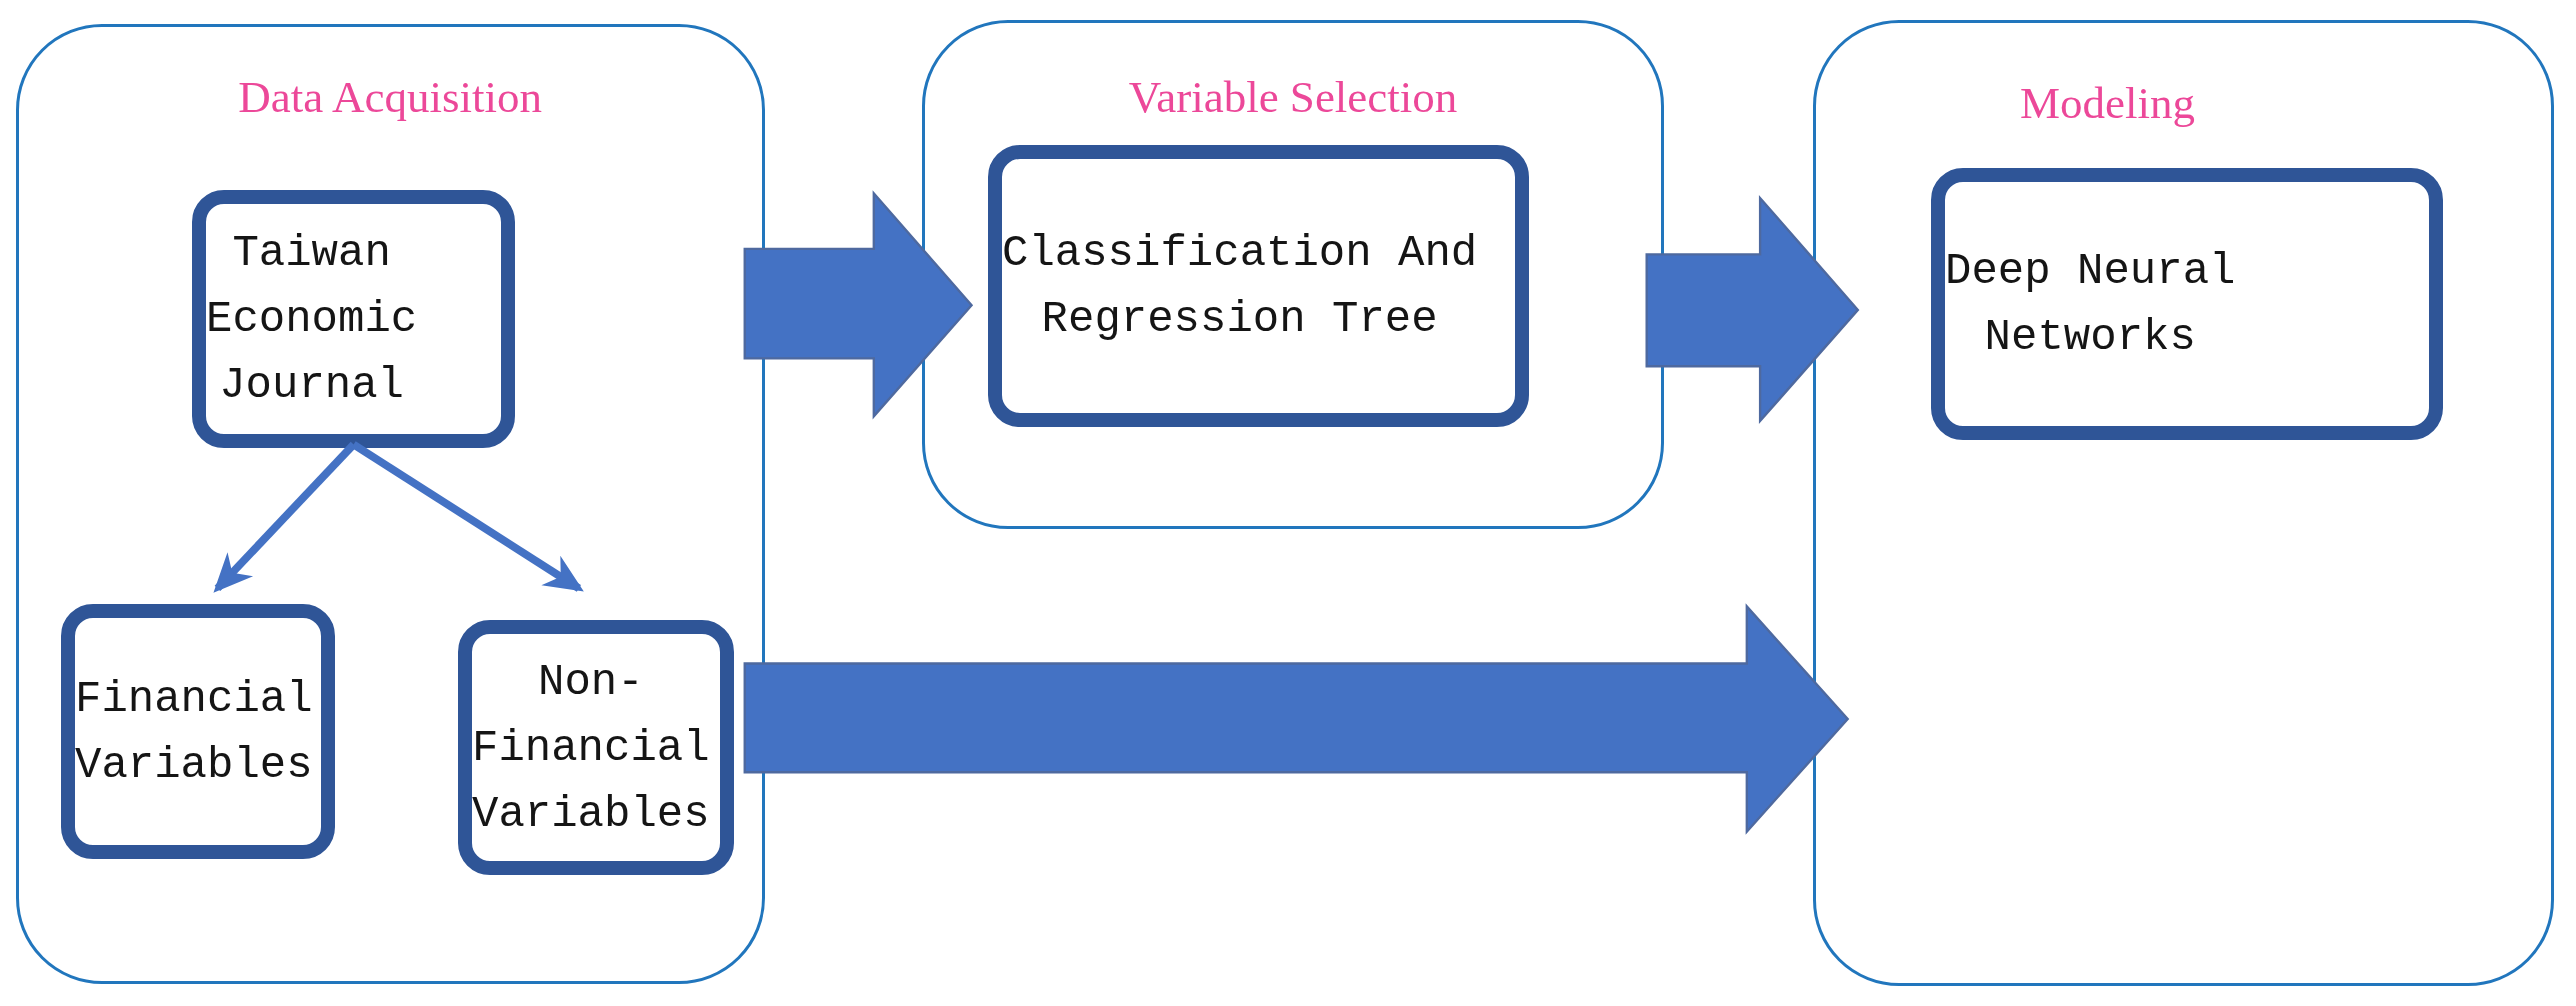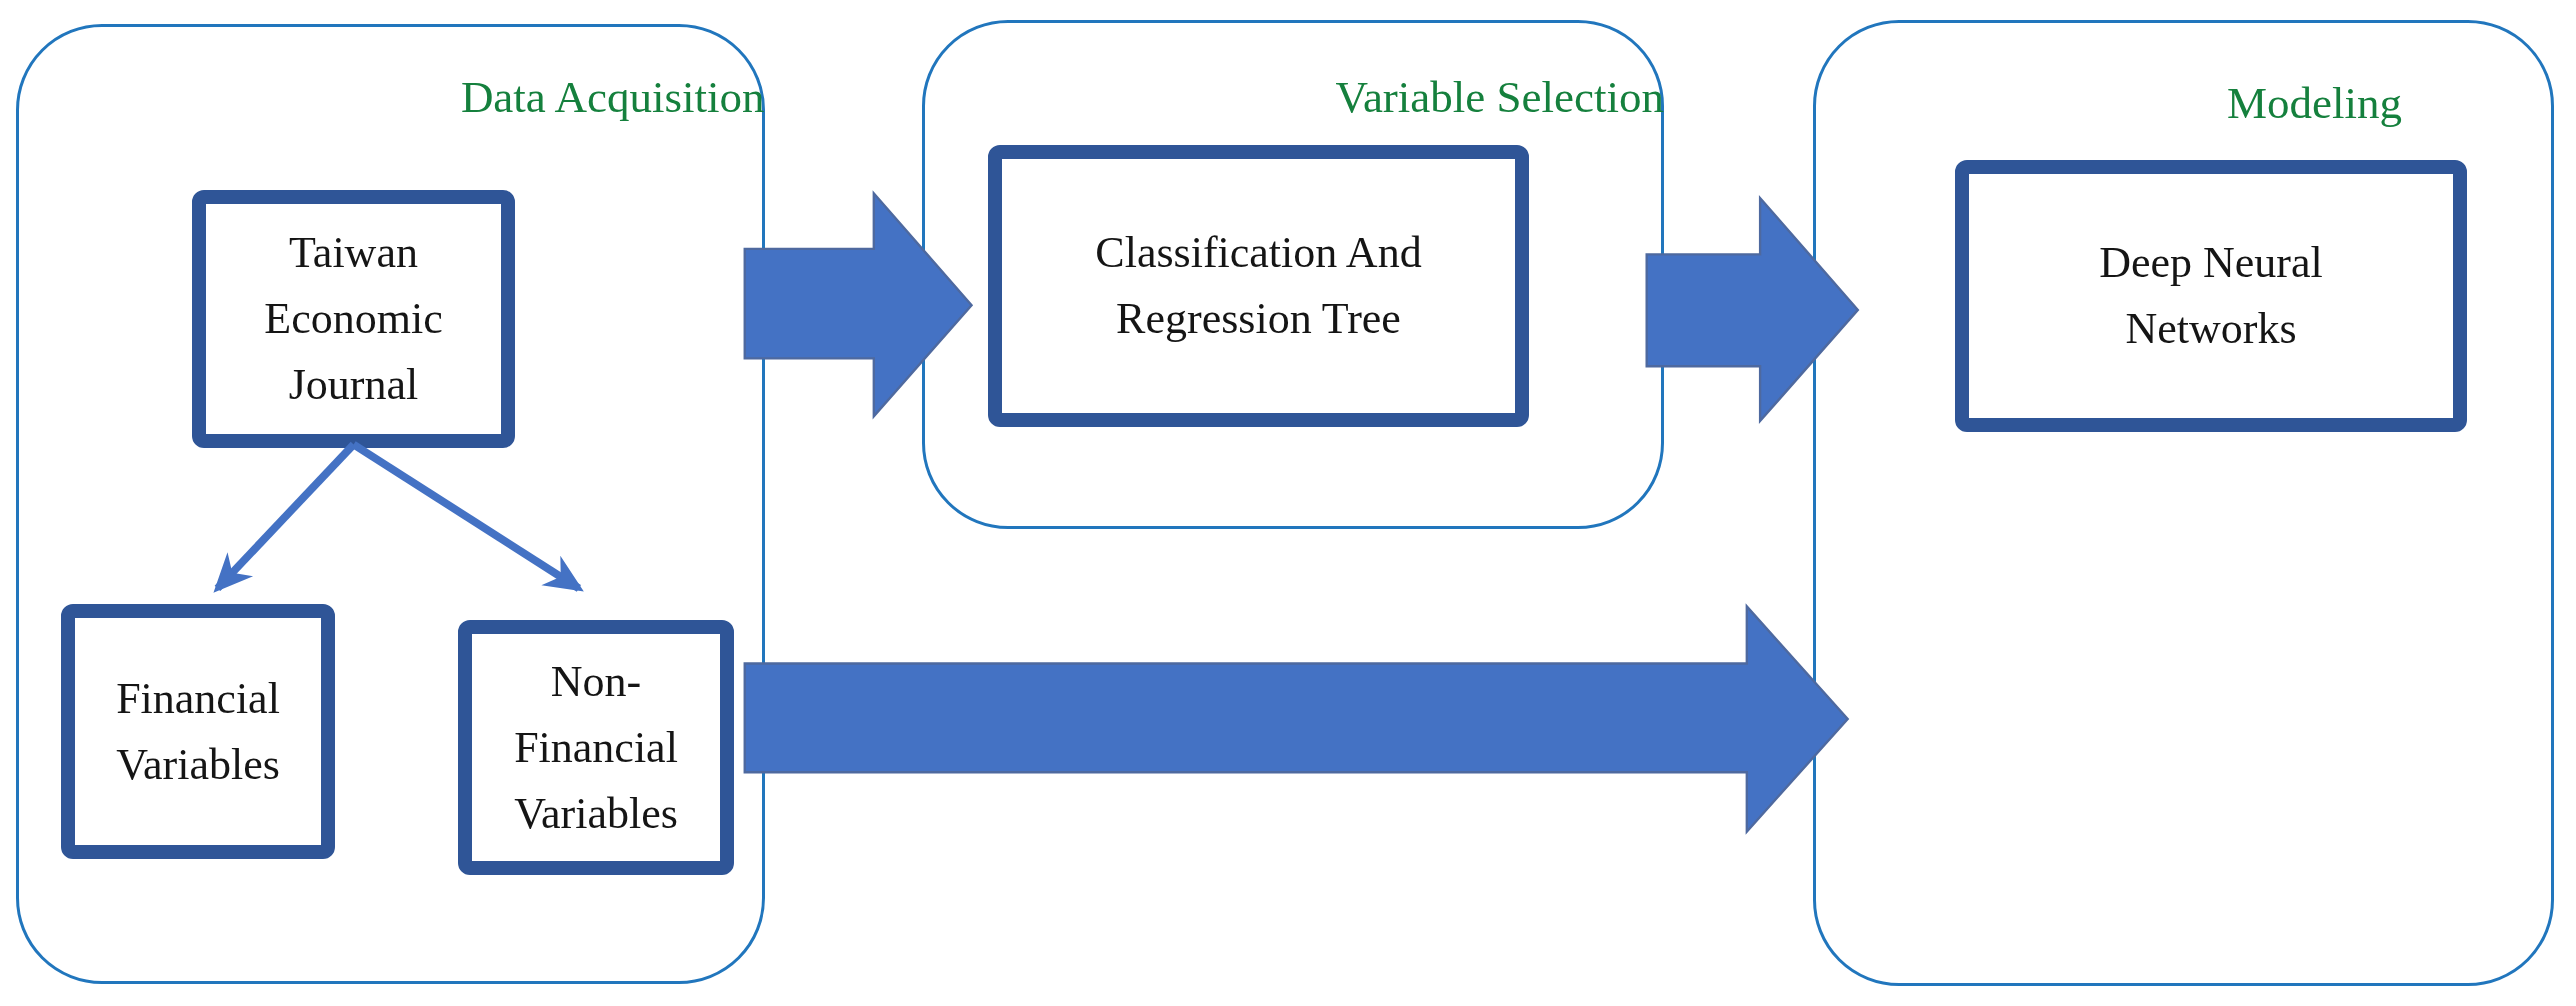--- a/index.html
+++ b/index.html
@@ -21,53 +21,53 @@
     z-index:1;
   }
   #panel-data-acquisition{left:15.6px;top:23.5px;width:749px;height:960px;}
   #panel-variable-selection{left:922px;top:19.6px;width:742px;height:509px;}
   #panel-modeling{left:1813px;top:19.6px;width:741px;height:966px;}
 
   .panel-title{
     position:absolute;
     font-size:45px;
     line-height:50px;
-    text-align:right;
-    color:#15803d;
+    text-align:center;
+    color:#ec4899;
     z-index:3;
     white-space:nowrap;
   }
   #title-data-acquisition{left:15.6px;top:72px;width:749px;}
   #title-variable-selection{left:922px;top:72px;width:742px;}
   #title-modeling{left:1813px;top:78px;width:589px;}
 
   
   .pbox{
     position:absolute;
     background:#ffffff;
     border:14px solid #2f5597;
-    border-radius:12px;
+    border-radius:32px;
     box-sizing:border-box;
     display:flex;
     align-items:center;
-    justify-content:center;
     text-align:center;
     z-index:4;
+    font-family:Liberation Mono, monospace;
   }
   .pbox .pbox-text{
     font-size:44px;
     line-height:1.5;
     white-space:pre-line;
     color:#151515;
   }
   #box-tej{left:192px;top:190px;width:323px;height:258px;}
   #box-financial{left:61px;top:604px;width:274px;height:255px;}
   #box-non-financial{left:458px;top:620px;width:276px;height:255px;}
   #box-cart{left:988px;top:145px;width:541px;height:282px;}
-  #box-dnn{left:1931px;top:160px;width:512px;height:272px;margin-left:24px;}
+  #box-dnn{left:1931px;top:168px;width:512px;height:272px;}
   #box-rnn{left:1932px;top:602px;width:510px;height:271px;}
 
   
   #arrow-layer{
     position:absolute;left:0;top:0;width:2576px;height:1007px;
     z-index:5;
     pointer-events:none;
   }
   .block-arrow{fill:#4472c4;stroke:#4e699f;stroke-width:3;}
   .connector{stroke:#4472c4;stroke-width:10;fill:none;}

